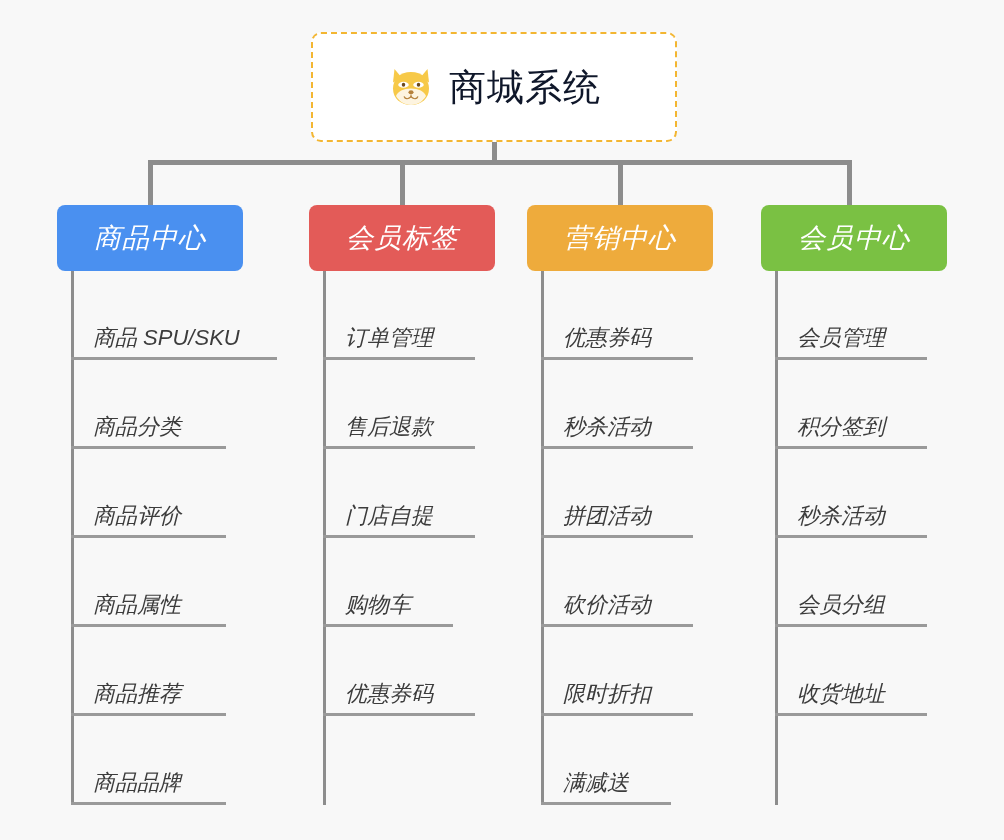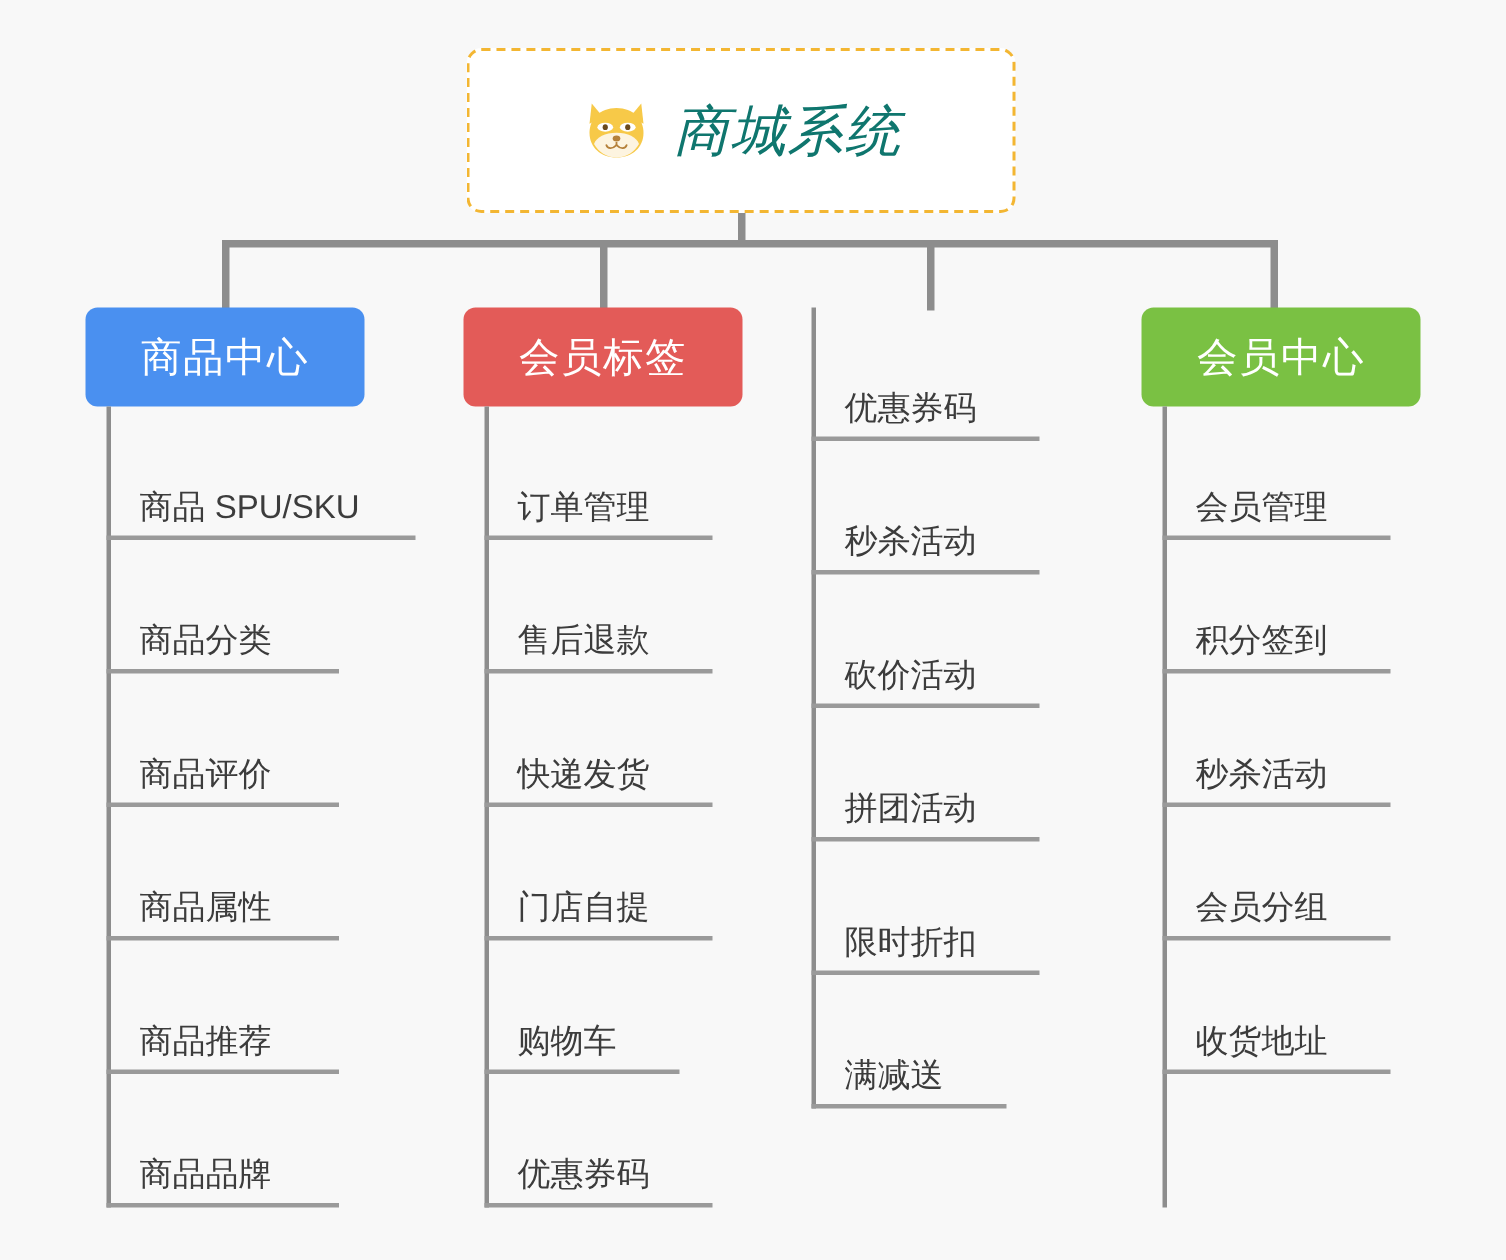--- a/index.html
+++ b/index.html
@@ -54,20 +54,21 @@
     position: absolute;
     background: #8d8d8d;
   }
   .conn-v { width: 5px; }
   .conn-h { height: 5px; }
 
   
   .branch {
     position: absolute;
     top: 205px;
+    font-style: italic;
   }
   .cat-box {
     height: 66px;
     border-radius: 8px;
     display: flex;
     align-items: center;
     justify-content: center;
     color: #ffffff;
     font-size: 27px;
     letter-spacing: 1px;
@@ -124,21 +125,21 @@
       <path d="M32 34 C42 34 50 38 52 44 C48 51 41 56 32 56 C23 56 16 51 12 44 C14 38 22 34 32 34 Z" fill="#fdf4e0"></path>
       <ellipse cx="22" cy="29" rx="7" ry="4" fill="#ffffff"></ellipse>
       <ellipse cx="42" cy="29" rx="7" ry="4" fill="#ffffff"></ellipse>
       <ellipse cx="22" cy="29" rx="2.3" ry="2.6" fill="#6b4a1e"></ellipse>
       <ellipse cx="42" cy="29" rx="2.3" ry="2.6" fill="#6b4a1e"></ellipse>
       <ellipse cx="32" cy="39" rx="3.4" ry="2.6" fill="#b5813b"></ellipse>
       <path d="M32 42 L32 45" stroke="#b5813b" stroke-width="1.6" fill="none"></path>
       <path d="M32 45 C28 49 24 48 23 45" stroke="#b5813b" stroke-width="1.6" fill="none" stroke-linecap="round"></path>
       <path d="M32 45 C36 49 40 48 41 45" stroke="#b5813b" stroke-width="1.6" fill="none" stroke-linecap="round"></path>
     </svg>
-    <div class="root-title" style="color: #0f766e; font-style: italic;">商城系统</div>
+    <div class="root-title" style="color: #0f172a;">商城系统</div>
   </div>
 
   <div class="conn conn-v" style="left: 492px; top: 142px; width: 5px; height: 21px; background: rgb(141, 141, 141);"></div>
 
   <div class="conn conn-h" style="left: 148px; top: 160px; width: 704px; height: 5px; background: rgb(141, 141, 141);"></div>
 
   <div class="conn conn-v" style="left: 148px; top: 160px; width: 5px; height: 47px; background: rgb(141, 141, 141);"></div>
   <div class="conn conn-v" style="left: 400px; top: 160px; width: 5px; height: 47px; background: rgb(141, 141, 141);"></div>
   <div class="conn conn-v" style="left: 618px; top: 160px; width: 5px; height: 47px; background: rgb(141, 141, 141);"></div>
   <div class="conn conn-v" style="left: 847px; top: 160px; width: 5px; height: 47px; background: rgb(141, 141, 141);"></div>
@@ -184,55 +185,54 @@
       <div class="trunk" style="left: 14px; height: 534px; background: rgb(141, 141, 141);"></div>
       <div class="leaf">
         <span class="leaf-label">订单管理</span>
         <span class="leaf-underline" style="left:14px; width:152px;"></span>
       </div>
       <div class="leaf">
         <span class="leaf-label">售后退款</span>
         <span class="leaf-underline" style="left:14px; width:152px;"></span>
       </div>
       <div class="leaf">
-        <span class="leaf-label">快递发货</span>
-        <span class="leaf-underline" style="left:14px; width:152px;"></span>
-      </div>
-      <div class="leaf">
         <span class="leaf-label">门店自提</span>
         <span class="leaf-underline" style="left:14px; width:152px;"></span>
       </div>
       <div class="leaf">
         <span class="leaf-label">购物车</span>
         <span class="leaf-underline" style="left:14px; width:130px;"></span>
       </div>
       <div class="leaf">
         <span class="leaf-label">优惠券码</span>
         <span class="leaf-underline" style="left:14px; width:152px;"></span>
       </div>
     </div>
   </div>
 
   <div class="branch" style="left:527px; width:250px;">
+    <div class="cat-box" style="width: 186px; background: rgb(238, 171, 60);">
+      <span>营销中心</span>
+    </div>
     <div class="leaf-list">
       <div class="trunk" style="left: 14px; height: 534px; background: rgb(141, 141, 141);"></div>
       <div class="leaf">
         <span class="leaf-label">优惠券码</span>
         <span class="leaf-underline" style="left:14px; width:152px;"></span>
       </div>
       <div class="leaf">
         <span class="leaf-label">秒杀活动</span>
         <span class="leaf-underline" style="left:14px; width:152px;"></span>
       </div>
       <div class="leaf">
+        <span class="leaf-label">拼团活动</span>
+        <span class="leaf-underline" style="left:14px; width:152px;"></span>
+      </div>
+      <div class="leaf">
         <span class="leaf-label">砍价活动</span>
-        <span class="leaf-underline" style="left:14px; width:152px;"></span>
-      </div>
-      <div class="leaf">
-        <span class="leaf-label">拼团活动</span>
         <span class="leaf-underline" style="left:14px; width:152px;"></span>
       </div>
       <div class="leaf">
         <span class="leaf-label">限时折扣</span>
         <span class="leaf-underline" style="left:14px; width:152px;"></span>
       </div>
       <div class="leaf">
         <span class="leaf-label">满减送</span>
         <span class="leaf-underline" style="left:14px; width:130px;"></span>
       </div>

